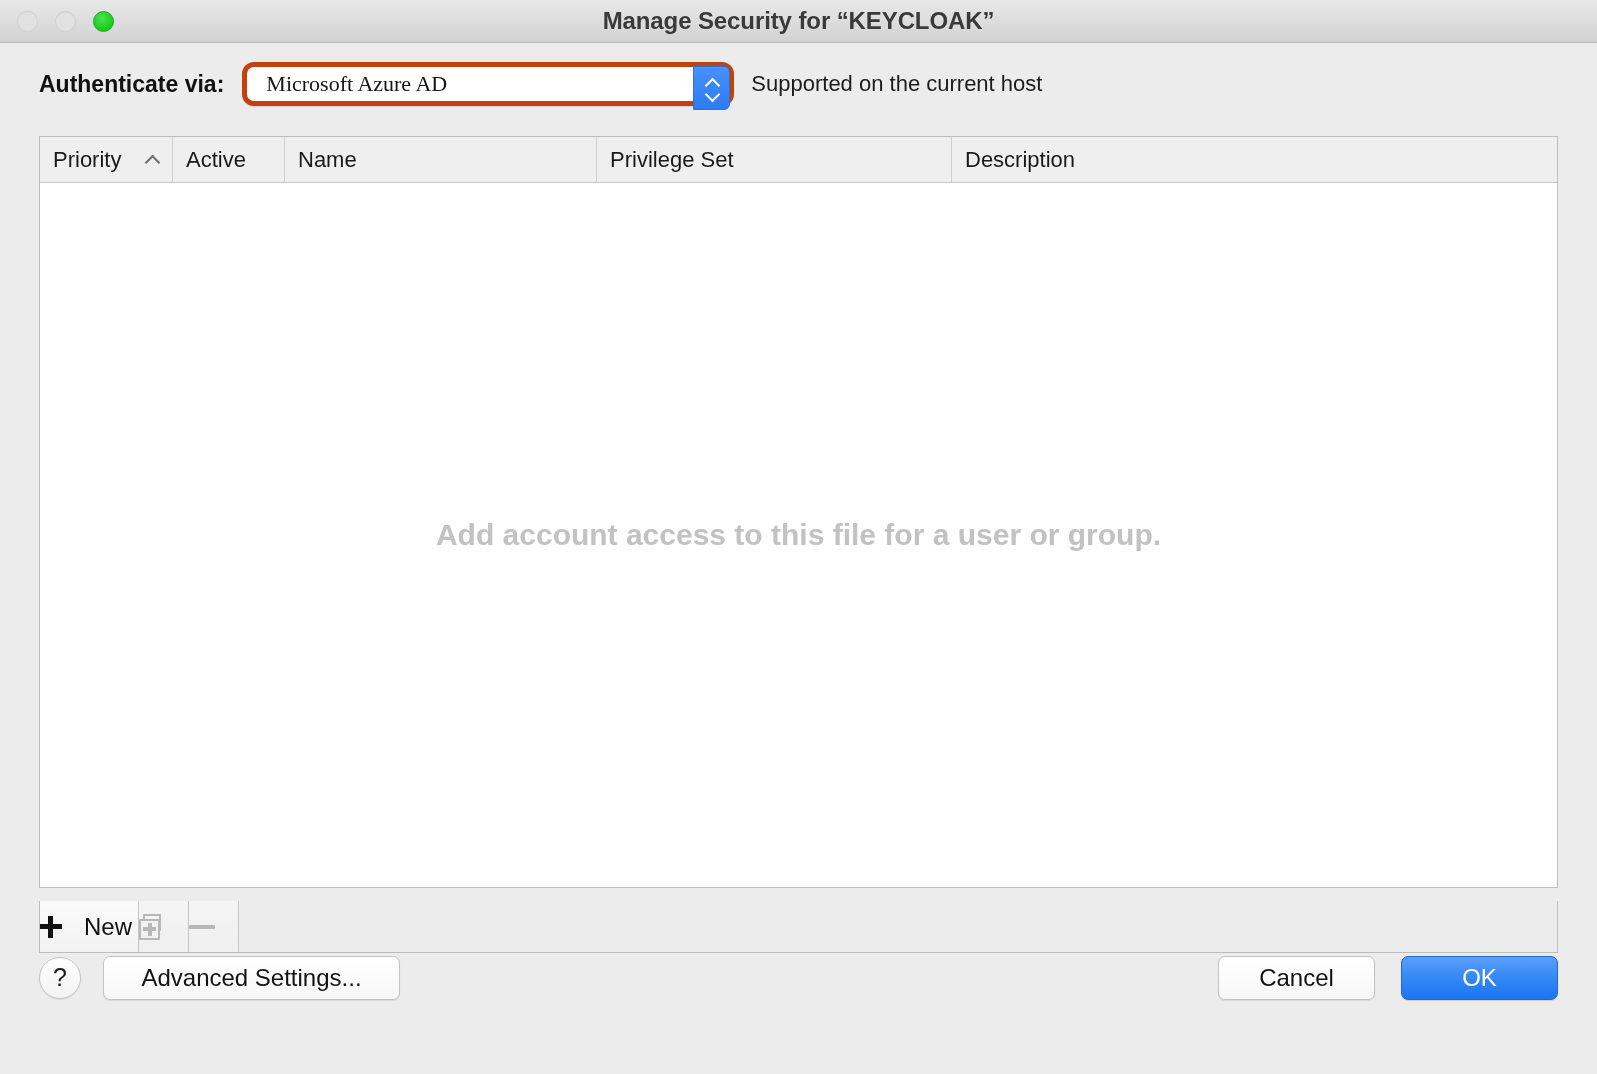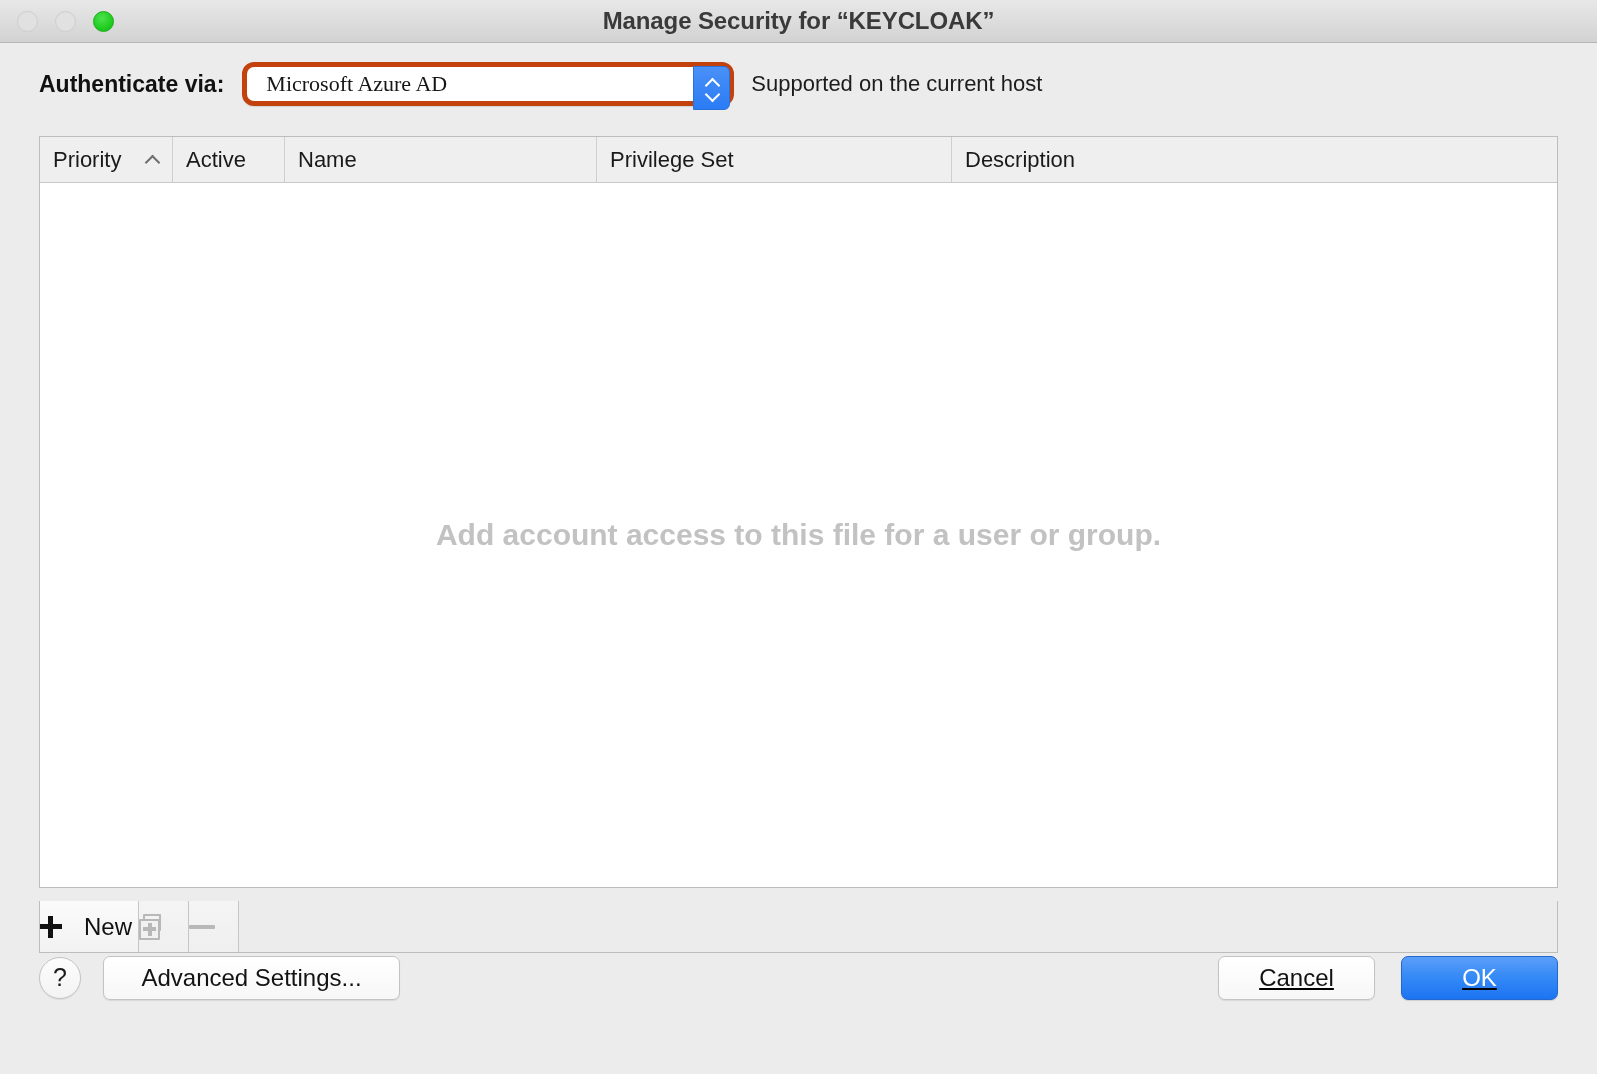--- a/index.html
+++ b/index.html
@@ -263,21 +263,21 @@
 
   
   .footer {
     flex: 1 1 auto;
     display: flex;
     align-items: center;
     padding: 0 39px;
     position: relative;
   }
   .footer-left { display: flex; align-items: center; gap: 22px; }
-  .footer-right { margin-left: auto; display: flex; align-items: flex-start; gap: 26px; text-decoration: underline; }
+  .footer-right { margin-left: auto; display: flex; align-items: flex-start; gap: 26px; }
 
   .help-btn {
     width: 42px; height: 42px; border-radius: 50%;
     background: linear-gradient(to bottom,#fdfdfd,#f3f3f3);
     border: 1px solid #c3c3c3;
     box-shadow: 0 1px 1px rgba(0,0,0,0.08);
     display: flex; align-items: center; justify-content: center;
     font-size: 25px; color: #1b1b1b;
   }
   .btn {

